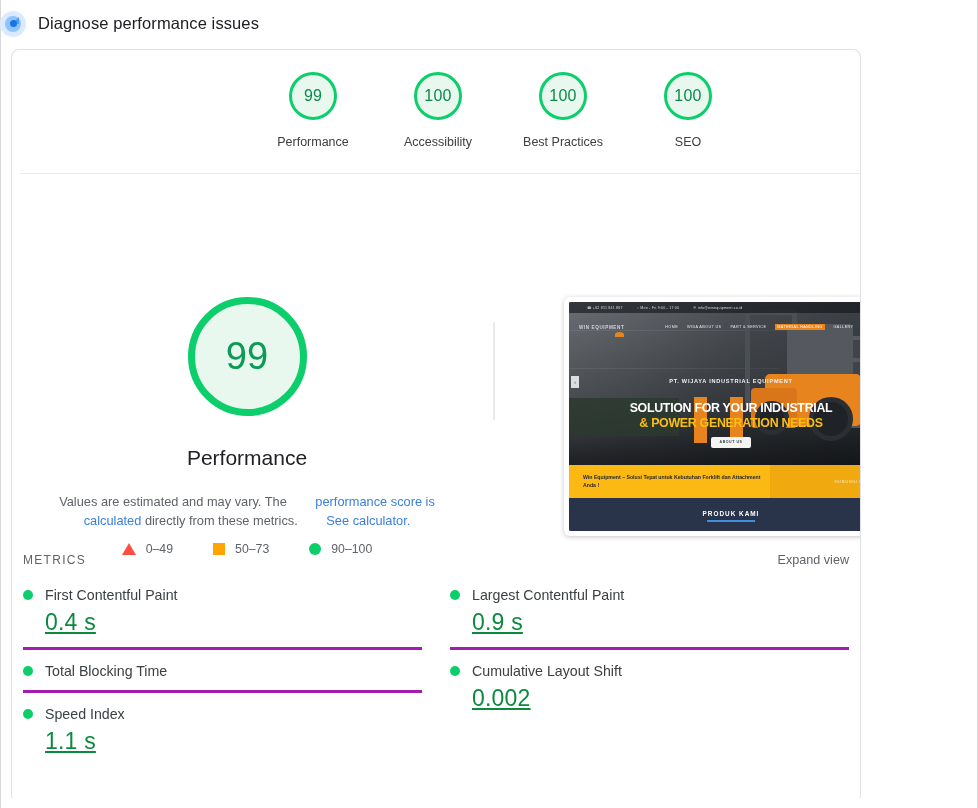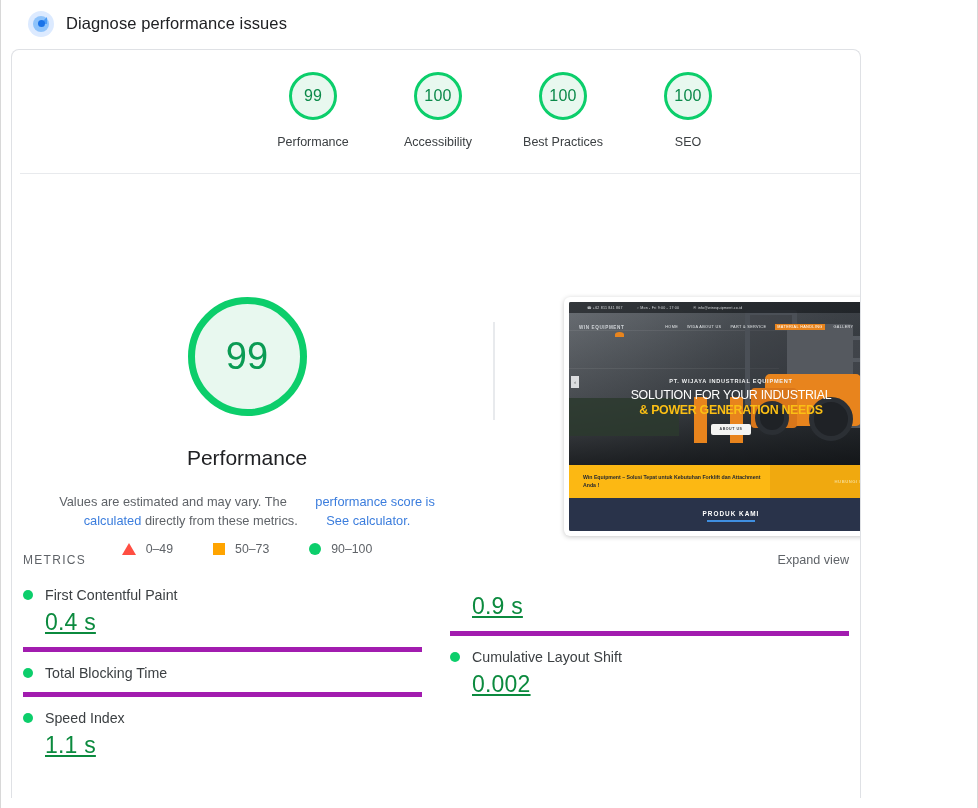--- a/index.html
+++ b/index.html
@@ -22,21 +22,21 @@
     background: #d8d8d8;
   }
   .page-edge-left { left: 0; }
   .page-edge-right { right: 0; }
 
   
   .header {
     display: flex;
     align-items: center;
     height: 47px;
-    padding-left: 28px;
+    padding-left: 0;
   }
   .lh-icon {
     width: 26px; height: 26px;
     border-radius: 50%;
     background: #dceaff;
     position: relative;
     flex: 0 0 auto;
     margin-right: 12px;
   }
   .lh-icon::before {
@@ -360,25 +360,25 @@
     text-align: center;
     z-index: 3;
   }
   .hero-kicker {
     font-size: 5.6px;
     color: #f0f1f2;
     letter-spacing: .75px;
     font-weight: bold;
   }
   .hero-l1 {
-    margin-top: 5px;
+    margin-top: 18px;
     font-size: 12.4px;
     line-height: 13.5px;
     color: #ffffff;
-    font-weight: normal;
+    font-weight: bold;
     letter-spacing: -0.3px;
   }
   .hero-l2 {
     font-size: 12.4px;
     line-height: 14px;
     color: #fbbf14;
     font-weight: bold;
     letter-spacing: -0.3px;
   }
   .hero-btn {
@@ -497,21 +497,21 @@
     position: absolute;
     left: 11px;
     right: 11px;
     top: 524px;
     display: flex;
     gap: 28px;
   }
   .mcol { flex: 1 1 0; }
   .mrow {
     padding: 13px 0 11px 0;
-    border-bottom: 5px solid #a21caf;
+    border-bottom: 3px solid #a21caf;
   }
   .mrow:last-child { border-bottom: none; }
   .mrow-top {
     display: flex;
     align-items: center;
     gap: 12px;
   }
   .m-dot {
     width: 10px; height: 10px;
     border-radius: 50%;
@@ -683,20 +683,24 @@
       <div class="mrow">
         <div class="mrow-top">
           <div class="m-dot"></div>
           <div class="m-name">Speed Index</div>
         </div>
         <div class="m-value">1.1 s</div>
       </div>
     </div>
     <div class="mcol">
       <div class="mrow">
+        <div class="mrow-top">
+          <div class="m-dot"></div>
+          <div class="m-name">Largest Contentful Paint</div>
+        </div>
         <div class="m-value">0.9 s</div>
       </div>
       <div class="mrow">
         <div class="mrow-top">
           <div class="m-dot"></div>
           <div class="m-name">Cumulative Layout Shift</div>
         </div>
         <div class="m-value">0.002</div>
       </div>
     </div>

